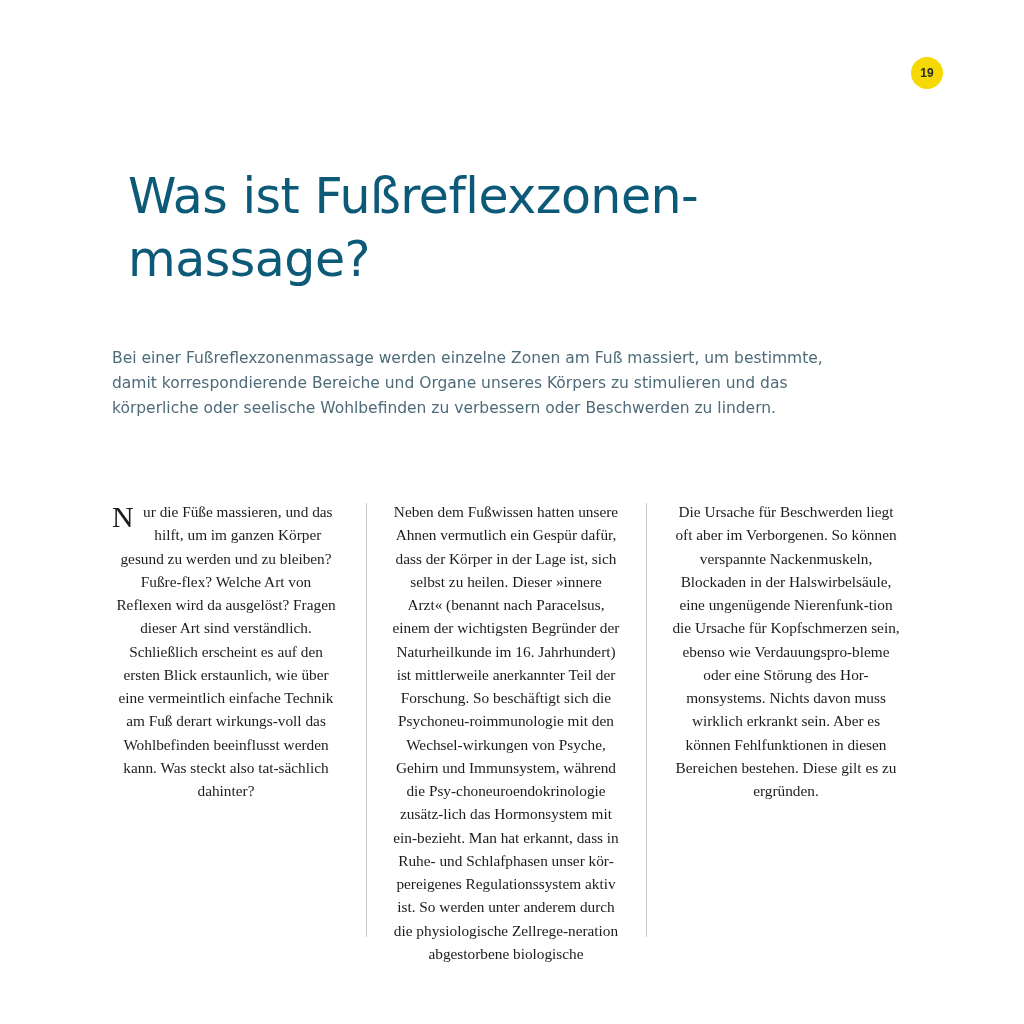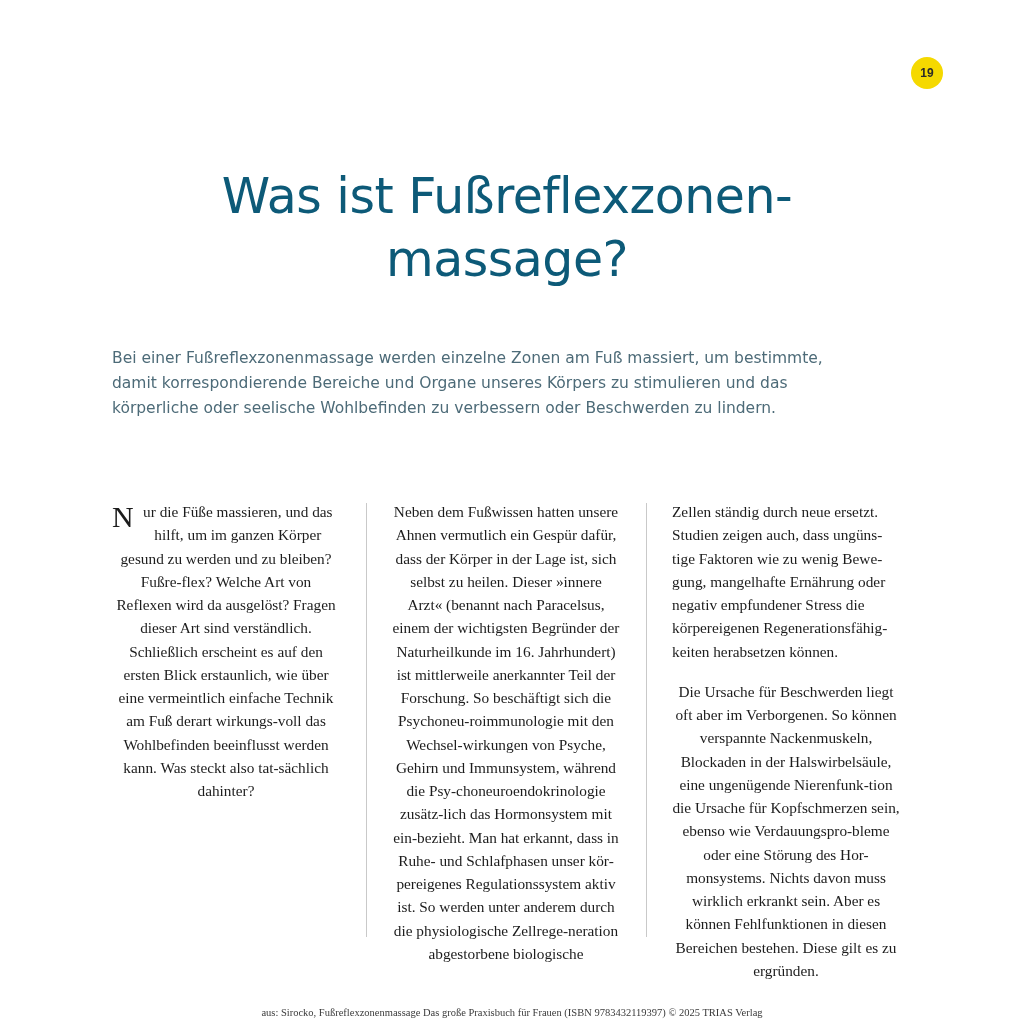--- a/index.html
+++ b/index.html
@@ -37,30 +37,29 @@
     font-weight: bold;
     display: flex;
     align-items: center;
     justify-content: center;
     font-family: "Liberation Sans", sans-serif;
   }
 
   
   .title {
     position: absolute;
-    left: 112px;
+    left: 128px;
     top: 133px;
     width: 790px;
     font-family: "DejaVu Sans", sans-serif;
     font-size: 49px;
     line-height: 1.28;
     font-weight: 400;
     color: #0d5a78;
     letter-spacing: -0.5px;
-    text-align: center;
   }
 
   
   .lead {
     position: absolute;
     left: 112px;
     top: 330px;
     width: 715px;
     font-family: "DejaVu Sans", sans-serif;
     font-size: 15.5px;
@@ -157,21 +156,19 @@
 
     <div class="col">
       <p class="dropcap-para"><span class="dropcap">N</span><span>ur die Füße massieren, und das hilft, um im ganzen Körper gesund zu werden und zu bleiben? Fußre-flex? Welche Art von Reflexen wird da ausgelöst? Fragen dieser Art sind verständlich. Schließlich erscheint es auf den ersten Blick erstaunlich, wie über eine vermeintlich einfache Technik am Fuß derart wirkungs-voll das Wohlbefinden beeinflusst werden kann. Was steckt also tat-sächlich dahinter?</span></p>
     </div>
 
     <div class="col">
       <p>Neben dem Fußwissen hatten unsere Ahnen vermutlich ein Gespür dafür, dass der Körper in der Lage ist, sich selbst zu heilen. Dieser »innere Arzt« (benannt nach Paracelsus, einem der wichtigsten Begründer der Naturheilkunde im 16. Jahrhundert) ist mittlerweile anerkannter Teil der Forschung. So beschäftigt sich die Psychoneu-roimmunologie mit den Wechsel-wirkungen von Psyche, Gehirn und Immunsystem, während die Psy-choneuroendokrinologie zusätz-lich das Hormonsystem mit ein-bezieht. Man hat erkannt, dass in Ruhe- und Schlafphasen unser kör-pereigenes Regulationssystem aktiv ist. So werden unter anderem durch die physiologische Zellrege-neration abgestorbene biologische</p>
     </div>
 
     <div class="col">
-      <p>Zellen ständig durch neue ersetzt. Studien zeigen auch, dass ungüns-tige Faktoren wie zu wenig Bewe-gung, mangelhafte Ernährung oder negativ empfundener Stress die körpereigenen Regenerationsfähig-keiten herabsetzen können.</p>
       <p>Die Ursache für Beschwerden liegt oft aber im Verborgenen. So können verspannte Nackenmuskeln, Blockaden in der Halswirbelsäule, eine ungenügende Nierenfunk-tion die Ursache für Kopfschmerzen sein, ebenso wie Verdauungspro-bleme oder eine Störung des Hor-monsystems. Nichts davon muss wirklich erkrankt sein. Aber es können Fehlfunktionen in diesen Bereichen bestehen. Diese gilt es zu ergründen.</p>
     </div>
 
   </div>
 
-  <div class="footer">aus: Sirocko, Fußreflexzonenmassage Das große Praxisbuch für Frauen (ISBN 9783432119397) © 2025 TRIAS Verlag</div>
 
 </div>
 
 </body></html>

